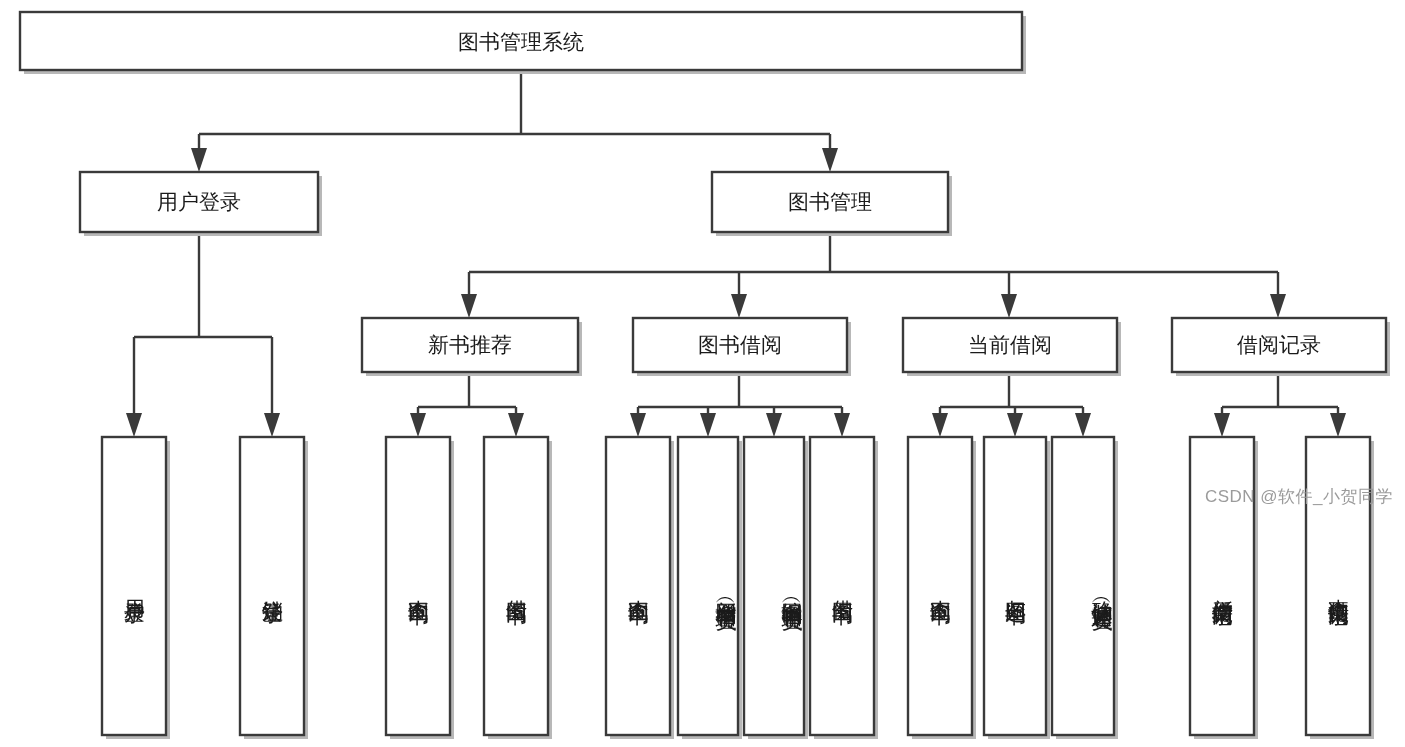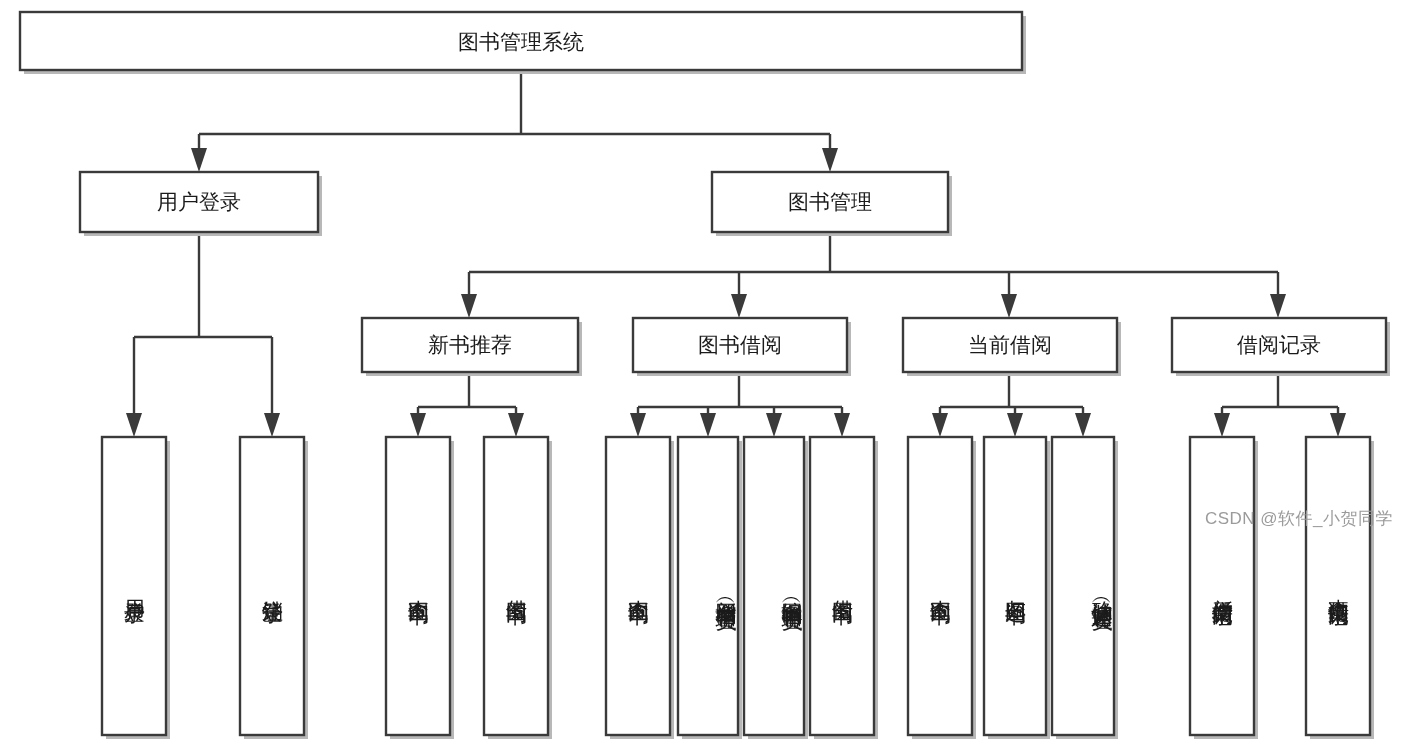--- a/index.html
+++ b/index.html
@@ -64,21 +64,21 @@
     white-space: nowrap;
     letter-spacing: 1.5px;
     display: flex;
     align-items: center;
     justify-content: center;
     pointer-events: none;
   }
   .watermark {
     position: absolute;
     right: 12px;
-    bottom: 2px;
+    bottom: 24px;
     font-family: "Liberation Sans", "DejaVu Sans", sans-serif;
     font-size: 17px;
     color: #9b9b9b;
     white-space: nowrap;
     letter-spacing: 0.5px;
   }
 </style>
 </head>
 <body>
 

